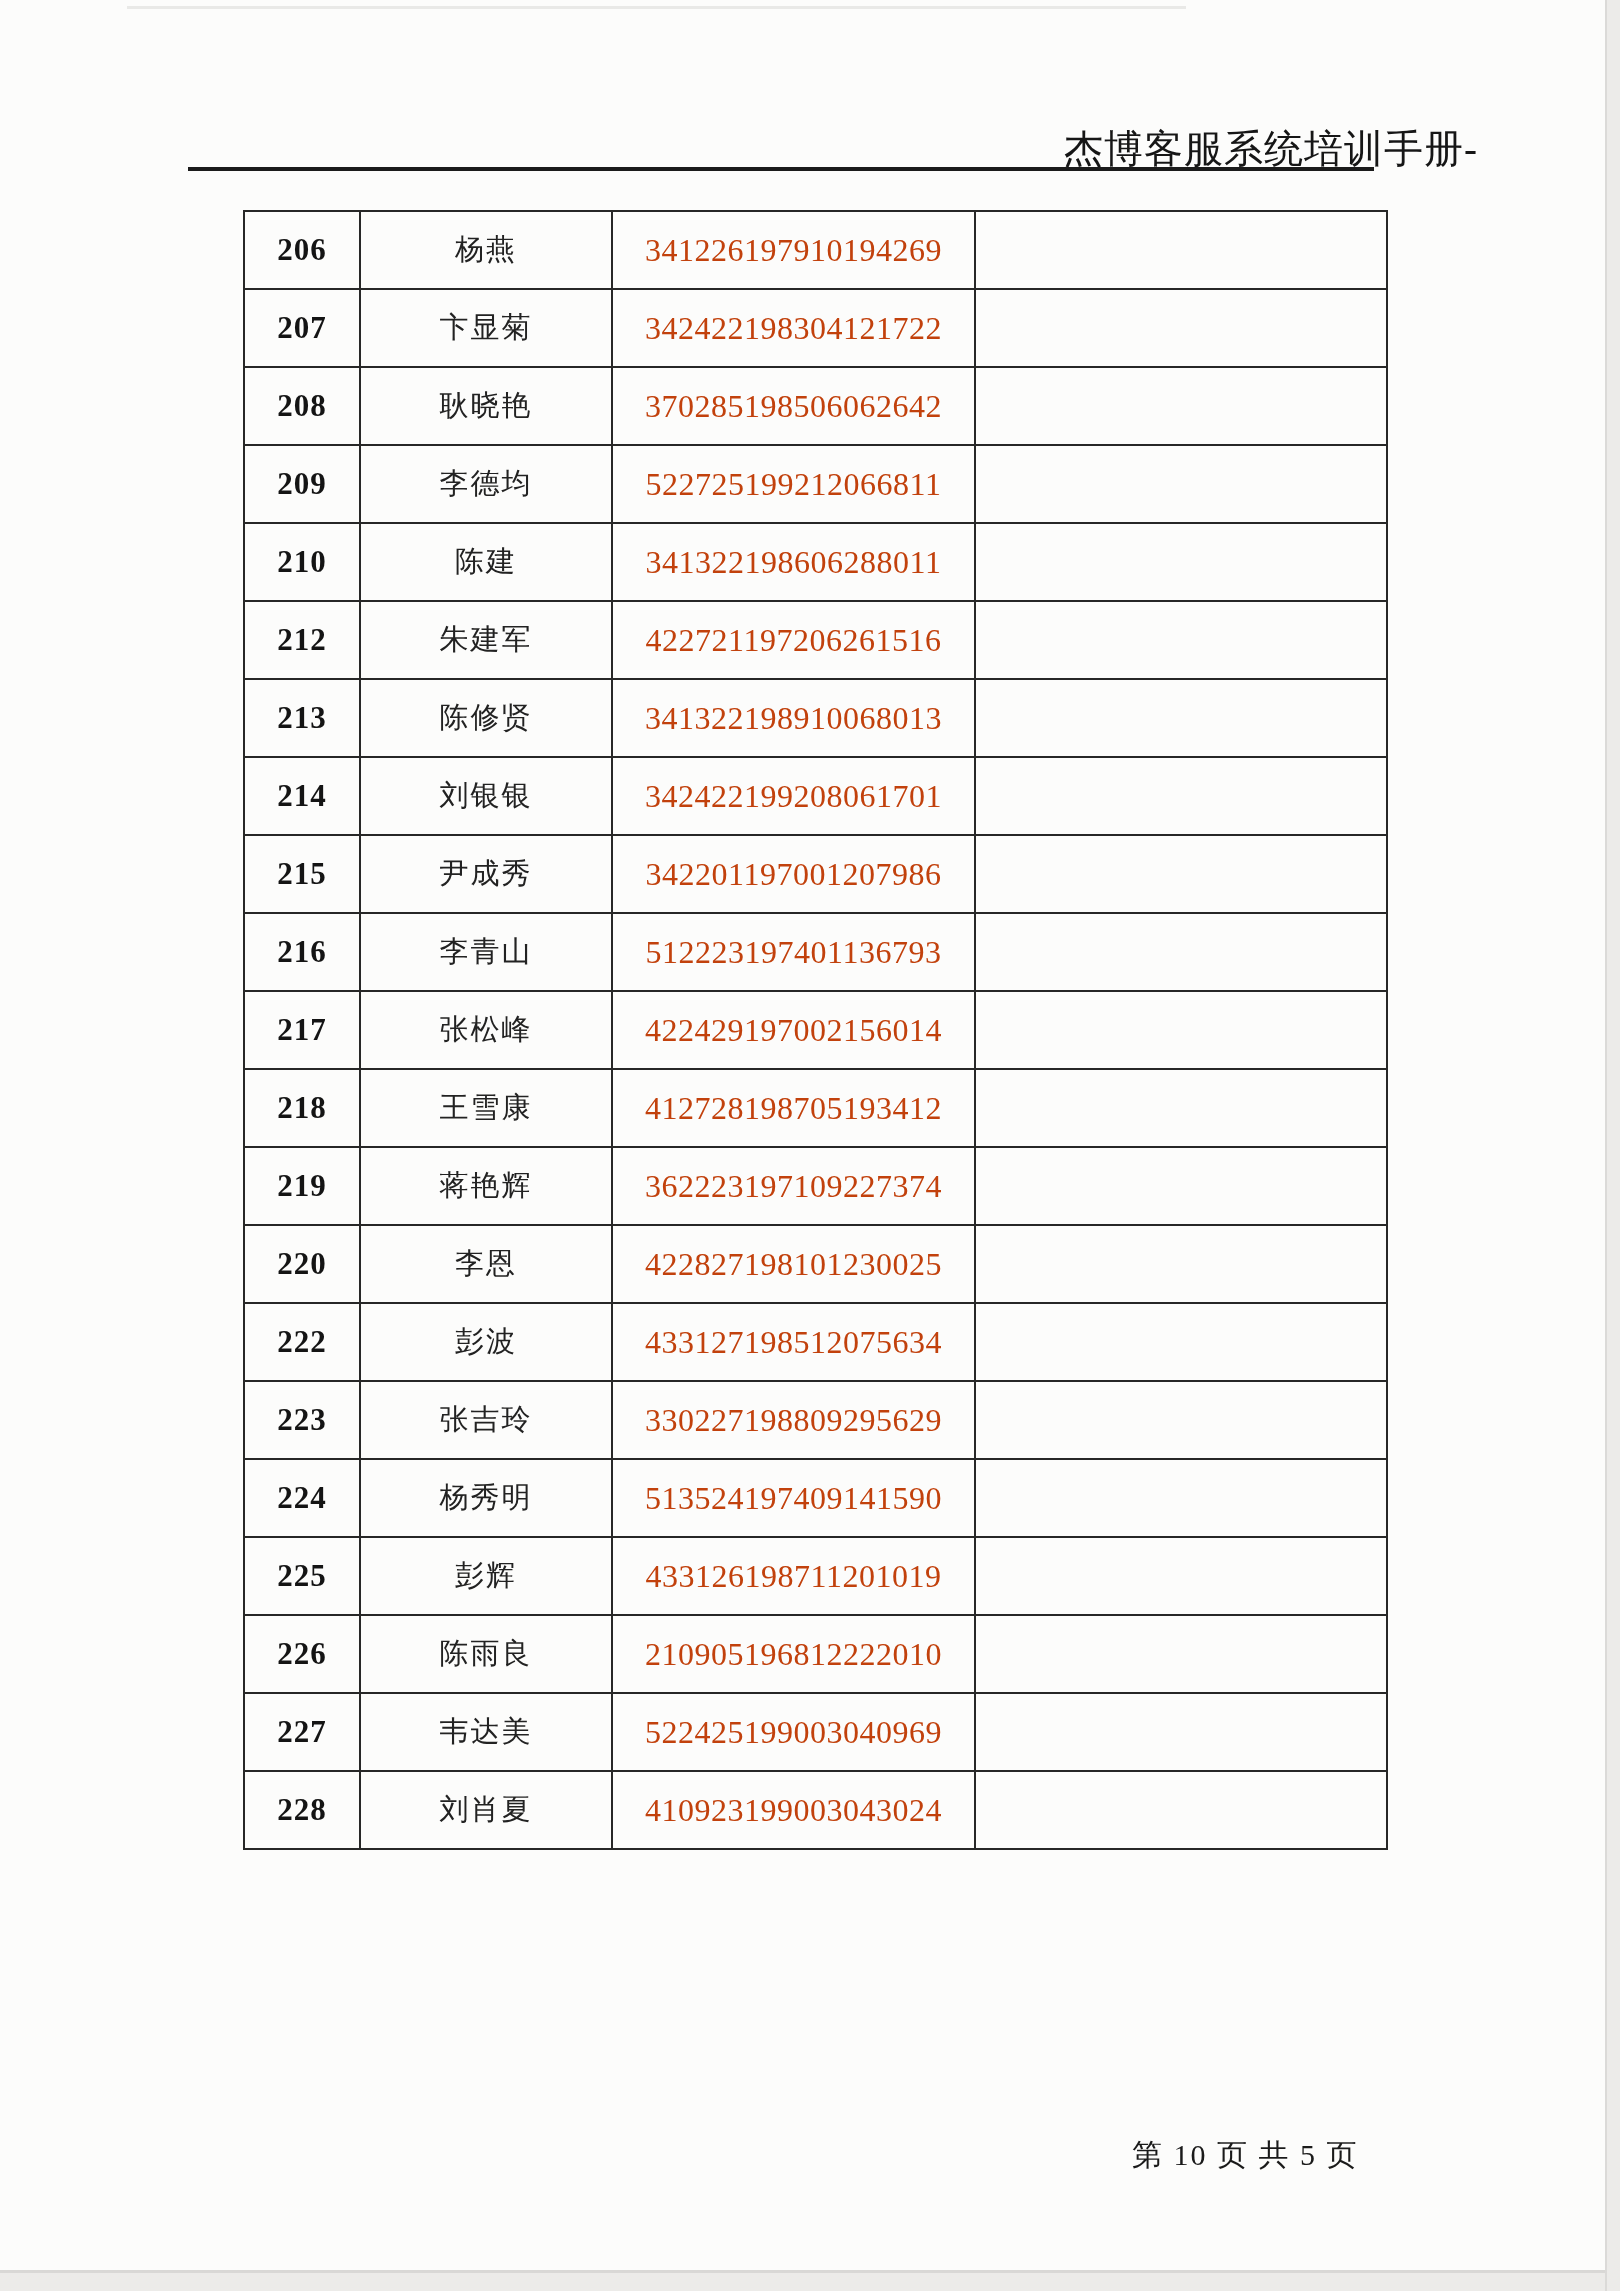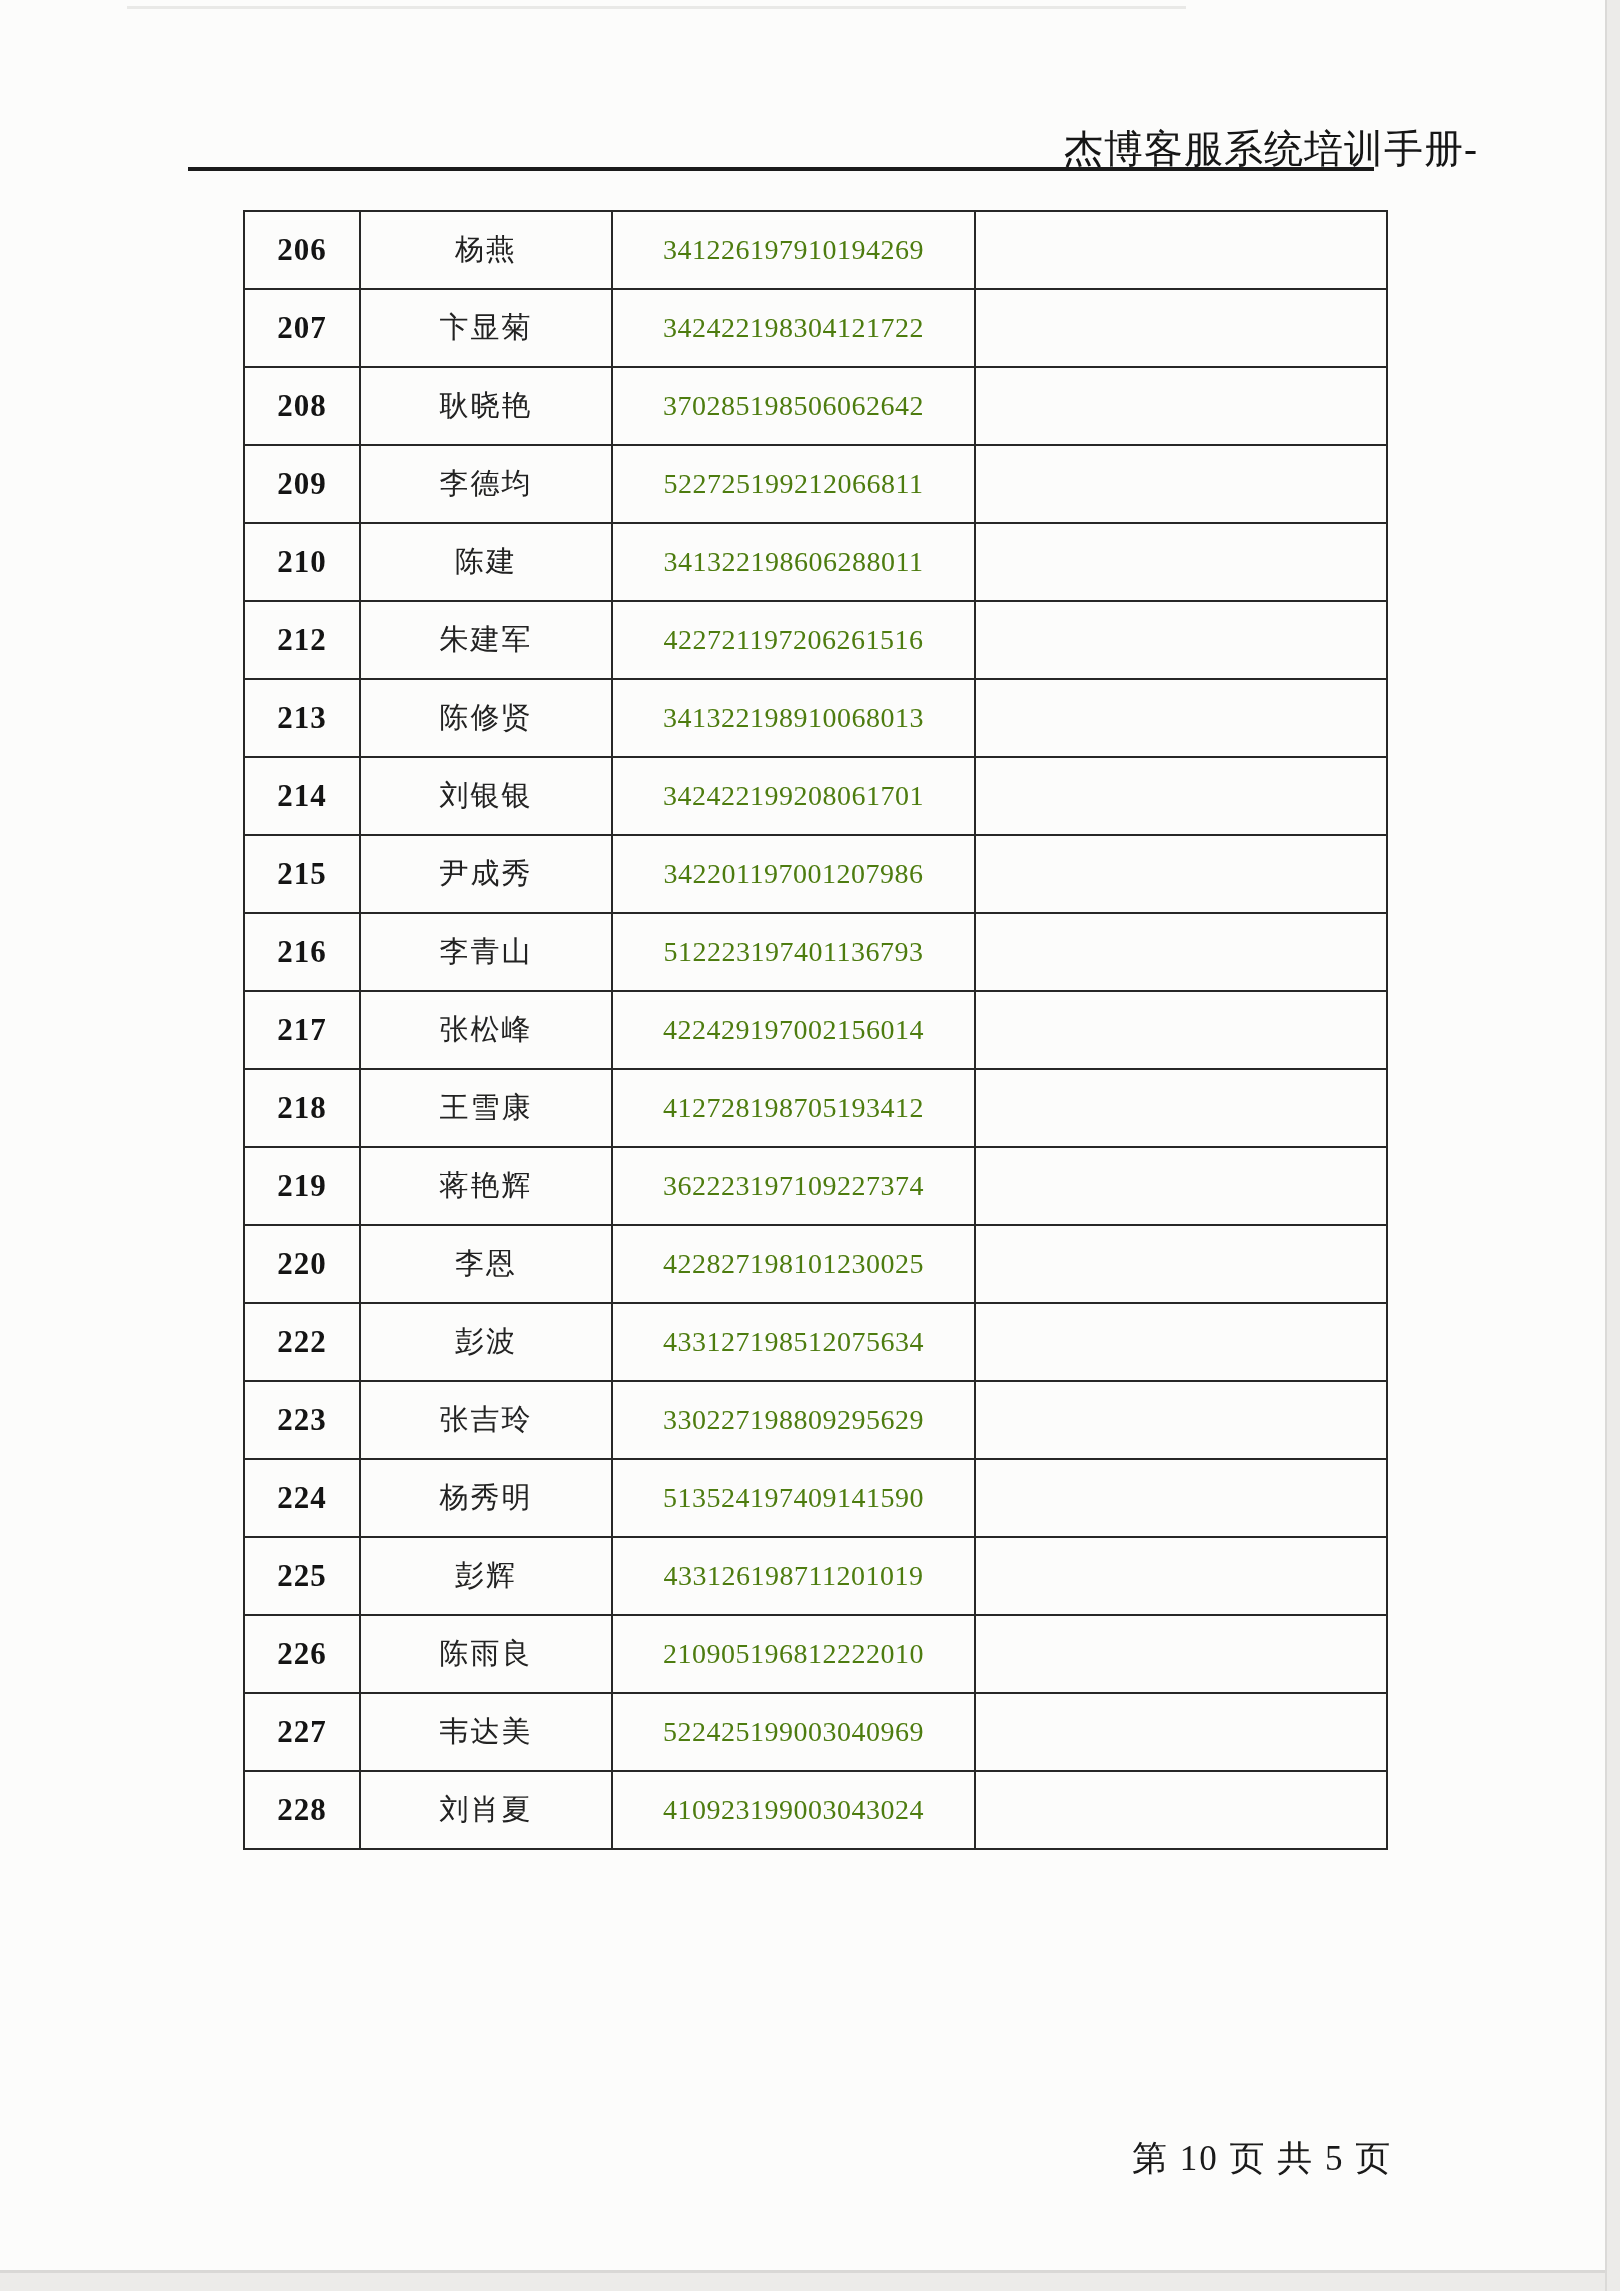--- a/index.html
+++ b/index.html
@@ -27,25 +27,25 @@
     position:absolute; left:243px; top:210px; width:1142px;
     border-collapse:collapse; table-layout:fixed;
   }
   table.roster td {
     border:2.9px solid #272727; height:74px;
     text-align:center; vertical-align:middle; overflow:hidden;
     background:#fcfcfb;
   }
   td.num-cell  { font-size:31px; font-weight:600; letter-spacing:1px; color:#141414; }
   td.name-cell { font-size:29px; letter-spacing:2px; color:#222; }
-  td.id-cell   { font-size:28px; letter-spacing:0.5px; color:#4d7c0f; }
+  td.id-cell   { font-size:32px; letter-spacing:0.5px; color:#c2410c; }
   td.note-cell { font-size:28px; }
   .footer {
     position:absolute; left:1132px; top:2135px; height:39px;
-    font-size:35px; letter-spacing:2px; white-space:nowrap; color:#1a1a1a;
+    font-size:30px; letter-spacing:2px; white-space:nowrap; color:#1a1a1a;
   }
   .scan-bottom {
     position:absolute; left:0; top:2270px; width:1620px; height:21.6px;
     background:#ecebe9; border-top:3.9px solid #d9d8d6; box-sizing:border-box;
   }
   .scan-right {
     position:absolute; left:1605px; top:0; width:14.7px; height:2292px;
     background:#ecebe9; border-left:2.9px solid #dbdad8; box-sizing:border-box;
   }
 </style>

